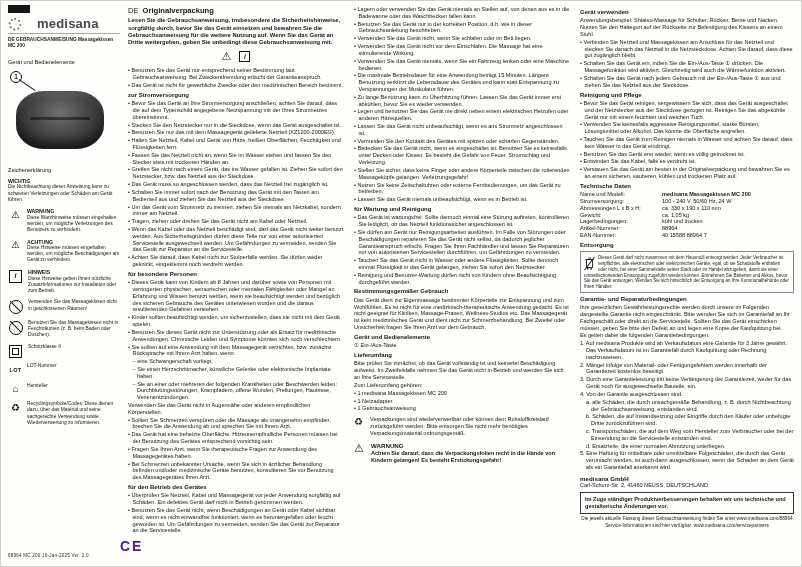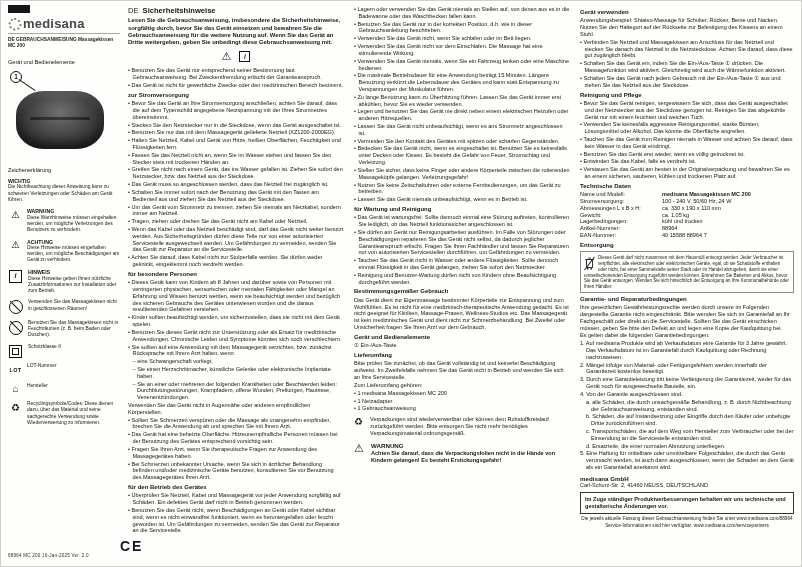--- a/index.html
+++ b/index.html
@@ -2,21 +2,21 @@
 <html><head>
 <meta charset="utf-8">
 <style>
   html,body{margin:0;padding:0;}
   body{width:802px;height:567px;background:#d8d8d5;font-family:"Liberation Sans",sans-serif;}
   .page{position:relative;width:802px;height:567px;background:#fefefc;color:#141414;overflow:hidden;box-shadow:inset 0 0 0 1px #cfcfcc;}
 
   
   .sidebar{position:absolute;left:8px;top:5px;width:112px;height:530px;}
   .print-mark{width:22px;height:8px;background:#151515;margin-bottom:3px;}
-  .brand{display:flex;align-items:center;gap:1px;margin:1px 0 2px;}
+  .brand{display:flex;align-items:center;gap:15px;margin:1px 0 2px;}
   .brand-name{font-size:13px;font-weight:bold;color:#474747;letter-spacing:.2px;}
   .rule{border:none;border-top:1px solid #aaa;margin:2px 0 3px;}
   .doc-title{font-size:4.8px;font-weight:bold;line-height:1.25;margin-bottom:10px;color:#222;}
   .device-label{font-size:5.6px;margin-bottom:4px;}
   .figure{position:relative;width:104px;height:92px;margin-bottom:6px;}
   .pillow{position:absolute;left:8px;top:22px;width:88px;height:58px;background:radial-gradient(ellipse at 50% 38%,#707070,#2c2c2c 72%);border-radius:28px/24px;box-shadow:inset 0 -7px 9px rgba(0,0,0,.45), inset 0 4px 6px rgba(255,255,255,.12);}
   .pillow::after{content:"";position:absolute;left:14px;right:14px;top:26px;height:3px;border-radius:3px;background:rgba(0,0,0,.45);}
   .marker{position:absolute;left:2px;top:2px;width:10px;height:10px;border:1px solid #111;border-radius:50%;background:#fff;font-size:6.5px;font-weight:bold;display:flex;align-items:center;justify-content:center;}
   .marker-line{position:absolute;left:11px;top:10px;width:20px;border-top:1px solid #111;transform:rotate(34deg);transform-origin:left top;}
   .legend-label{font-size:5.6px;margin:4px 0 5px;}
@@ -27,21 +27,21 @@
   .sym-title{display:block;font-weight:bold;font-size:5.2px;}
   .t-info .sym-icon{width:11px;height:11px;flex-basis:11px;border:1px solid #111;font-size:7px;font-weight:bold;font-style:italic;align-self:flex-start;margin:1px 2px 0 1px;}
   .t-ban .sym-icon{position:relative;width:12px;height:12px;flex-basis:12px;border:1.2px solid #111;border-radius:50%;align-self:flex-start;margin:1px 1px 0 1px;}
   .t-ban .sym-icon::after{content:"";position:absolute;left:-2px;top:4.5px;width:15px;border-top:1.2px solid #111;transform:rotate(45deg);}
   .t-class2 .sym-icon{position:relative;width:11px;height:11px;flex-basis:11px;border:1px solid #111;align-self:flex-start;margin:1px 2px 0 1px;}
   .t-class2 .sym-icon::after{content:"";position:absolute;left:2px;top:2px;width:5px;height:5px;border:1px solid #111;}
   .t-lot .sym-icon{font-size:5.5px;font-weight:bold;letter-spacing:.3px;align-self:flex-start;margin-top:1px;}
   .t-factory .sym-icon{font-size:10px;align-self:flex-start;}
   .t-recycle .sym-icon{font-size:10px;align-self:flex-start;}
   .footer-code{position:absolute;left:8px;top:553px;font-size:4.6px;color:#333;letter-spacing:.2px;}
-  .ce-mark{position:absolute;left:120px;top:538px;font-size:14px;font-weight:bold;letter-spacing:2px;color:#0f172a;}
+  .ce-mark{position:absolute;left:120px;top:538px;font-size:14px;font-weight:bold;letter-spacing:2px;color:#4c1d95;}
 
   
   .col{position:absolute;top:6px;height:552px;overflow:hidden;font-size:5.55px;line-height:1.23;color:#161616;}
   .col-1{left:128px;width:216px;}
   .col-2{left:354px;width:216px;}
   .col-3{left:580px;width:214px;}
   .sec-header{margin-bottom:2px;}
   .sec-lang{font-weight:normal;font-size:7.6px;margin-right:4px;}
   .sec-title{font-weight:bold;font-size:7.6px;}
   .intro{font-weight:bold;font-size:5.9px;line-height:1.25;margin:2px 0 3px;}
@@ -184,21 +184,21 @@
         </span>
       </div>
       </div>
   </aside>
 
   <div class="footer-code">88964 MC 200   16-Jan-2025   Ver. 2.0</div>
   <div class="ce-mark">CE</div>
 
   <section class="col col-1">
     <div class="sec-header">
-      <span class="sec-lang">DE</span><span class="sec-title">Sicherheitshinweise</span>
+      <span class="sec-lang">DE</span><span class="sec-title">Originalverpackung</span>
     </div>
     <div class="intro">Lesen Sie die Gebrauchsanweisung, insbesondere die Sicherheitshinweise, sorgfältig durch, bevor Sie das Gerät einsetzen und bewahren Sie die Gebrauchsanweisung für die weitere Nutzung auf. Wenn Sie das Gerät an Dritte weitergeben, geben Sie unbedingt diese Gebrauchsanweisung mit.</div>
     <div class="icon-strip">
       <span class="warn-glyph">⚠</span>
       <span class="info-glyph">i</span>
     </div>
     <div class="blocks">
         <div class="blk t-b">• Benutzen Sie das Gerät nur entsprechend seiner Bestimmung laut Gebrauchsanweisung. Bei Zweckentfremdung erlischt der Garantieanspruch.</div>
         <div class="blk t-b">• Das Gerät ist nicht für gewerbliche Zwecke oder den medizinischen Bereich bestimmt.</div>
         <div class="blk t-h">zur Stromversorgung</div>

